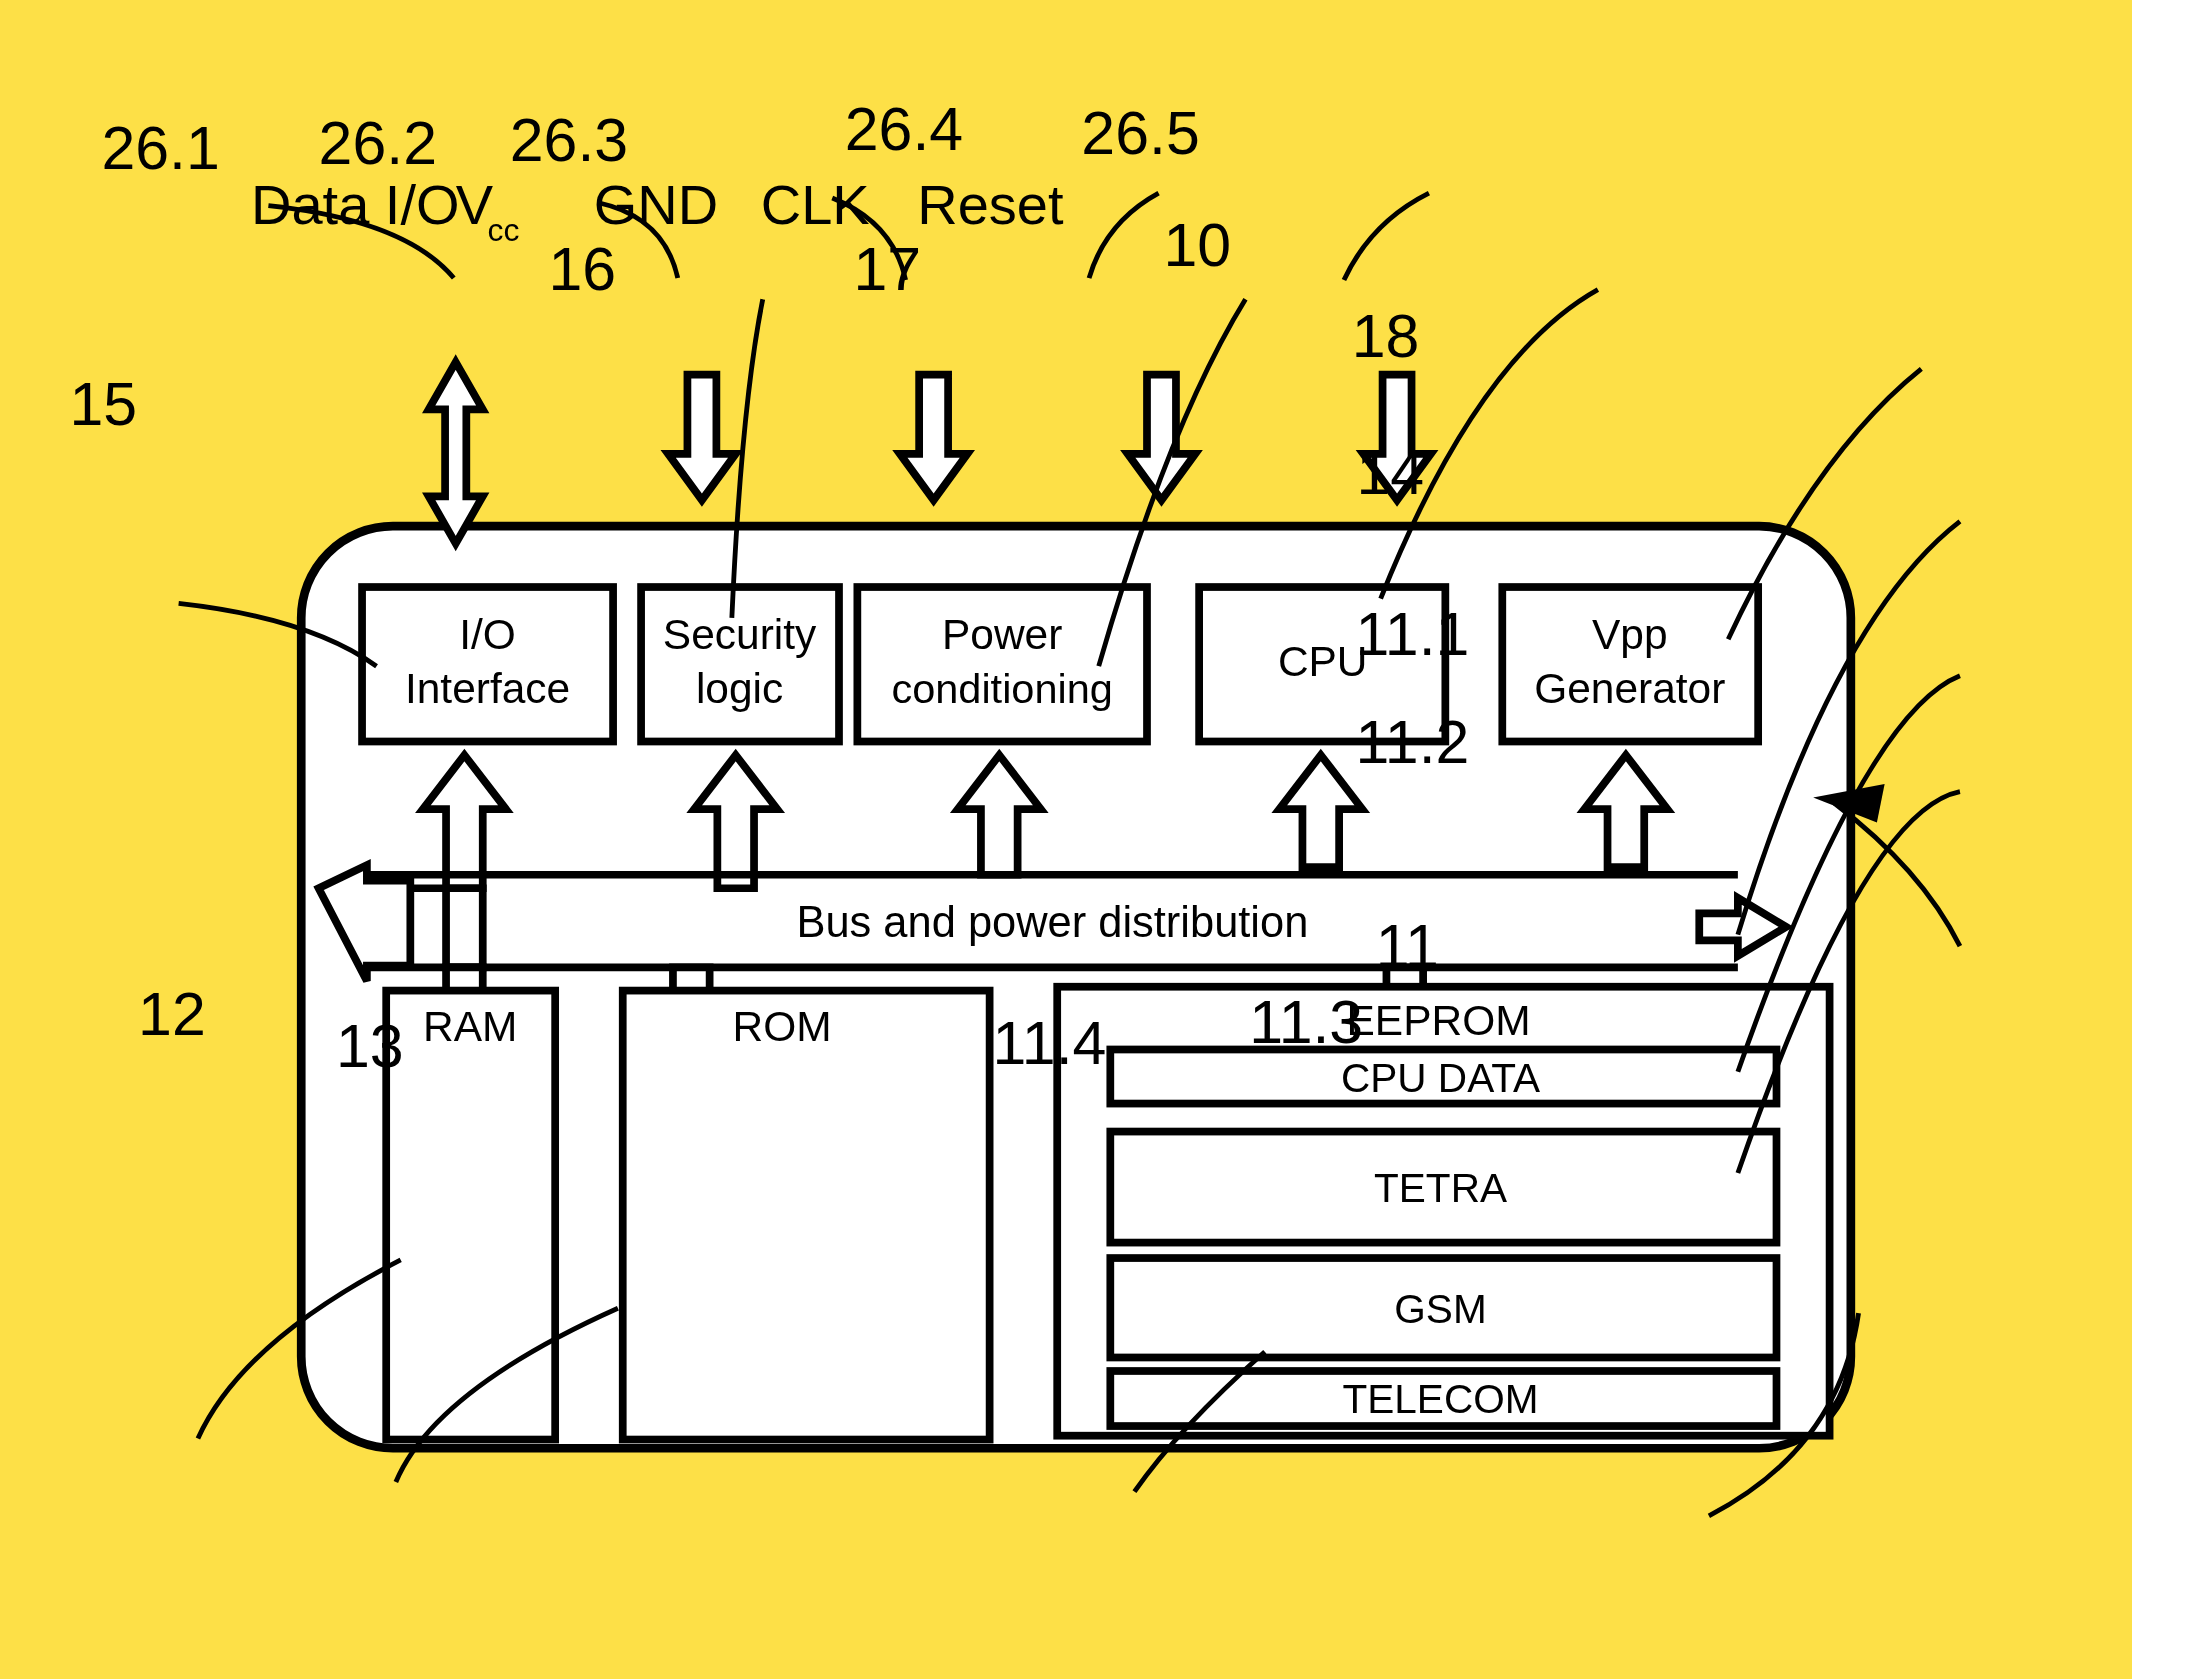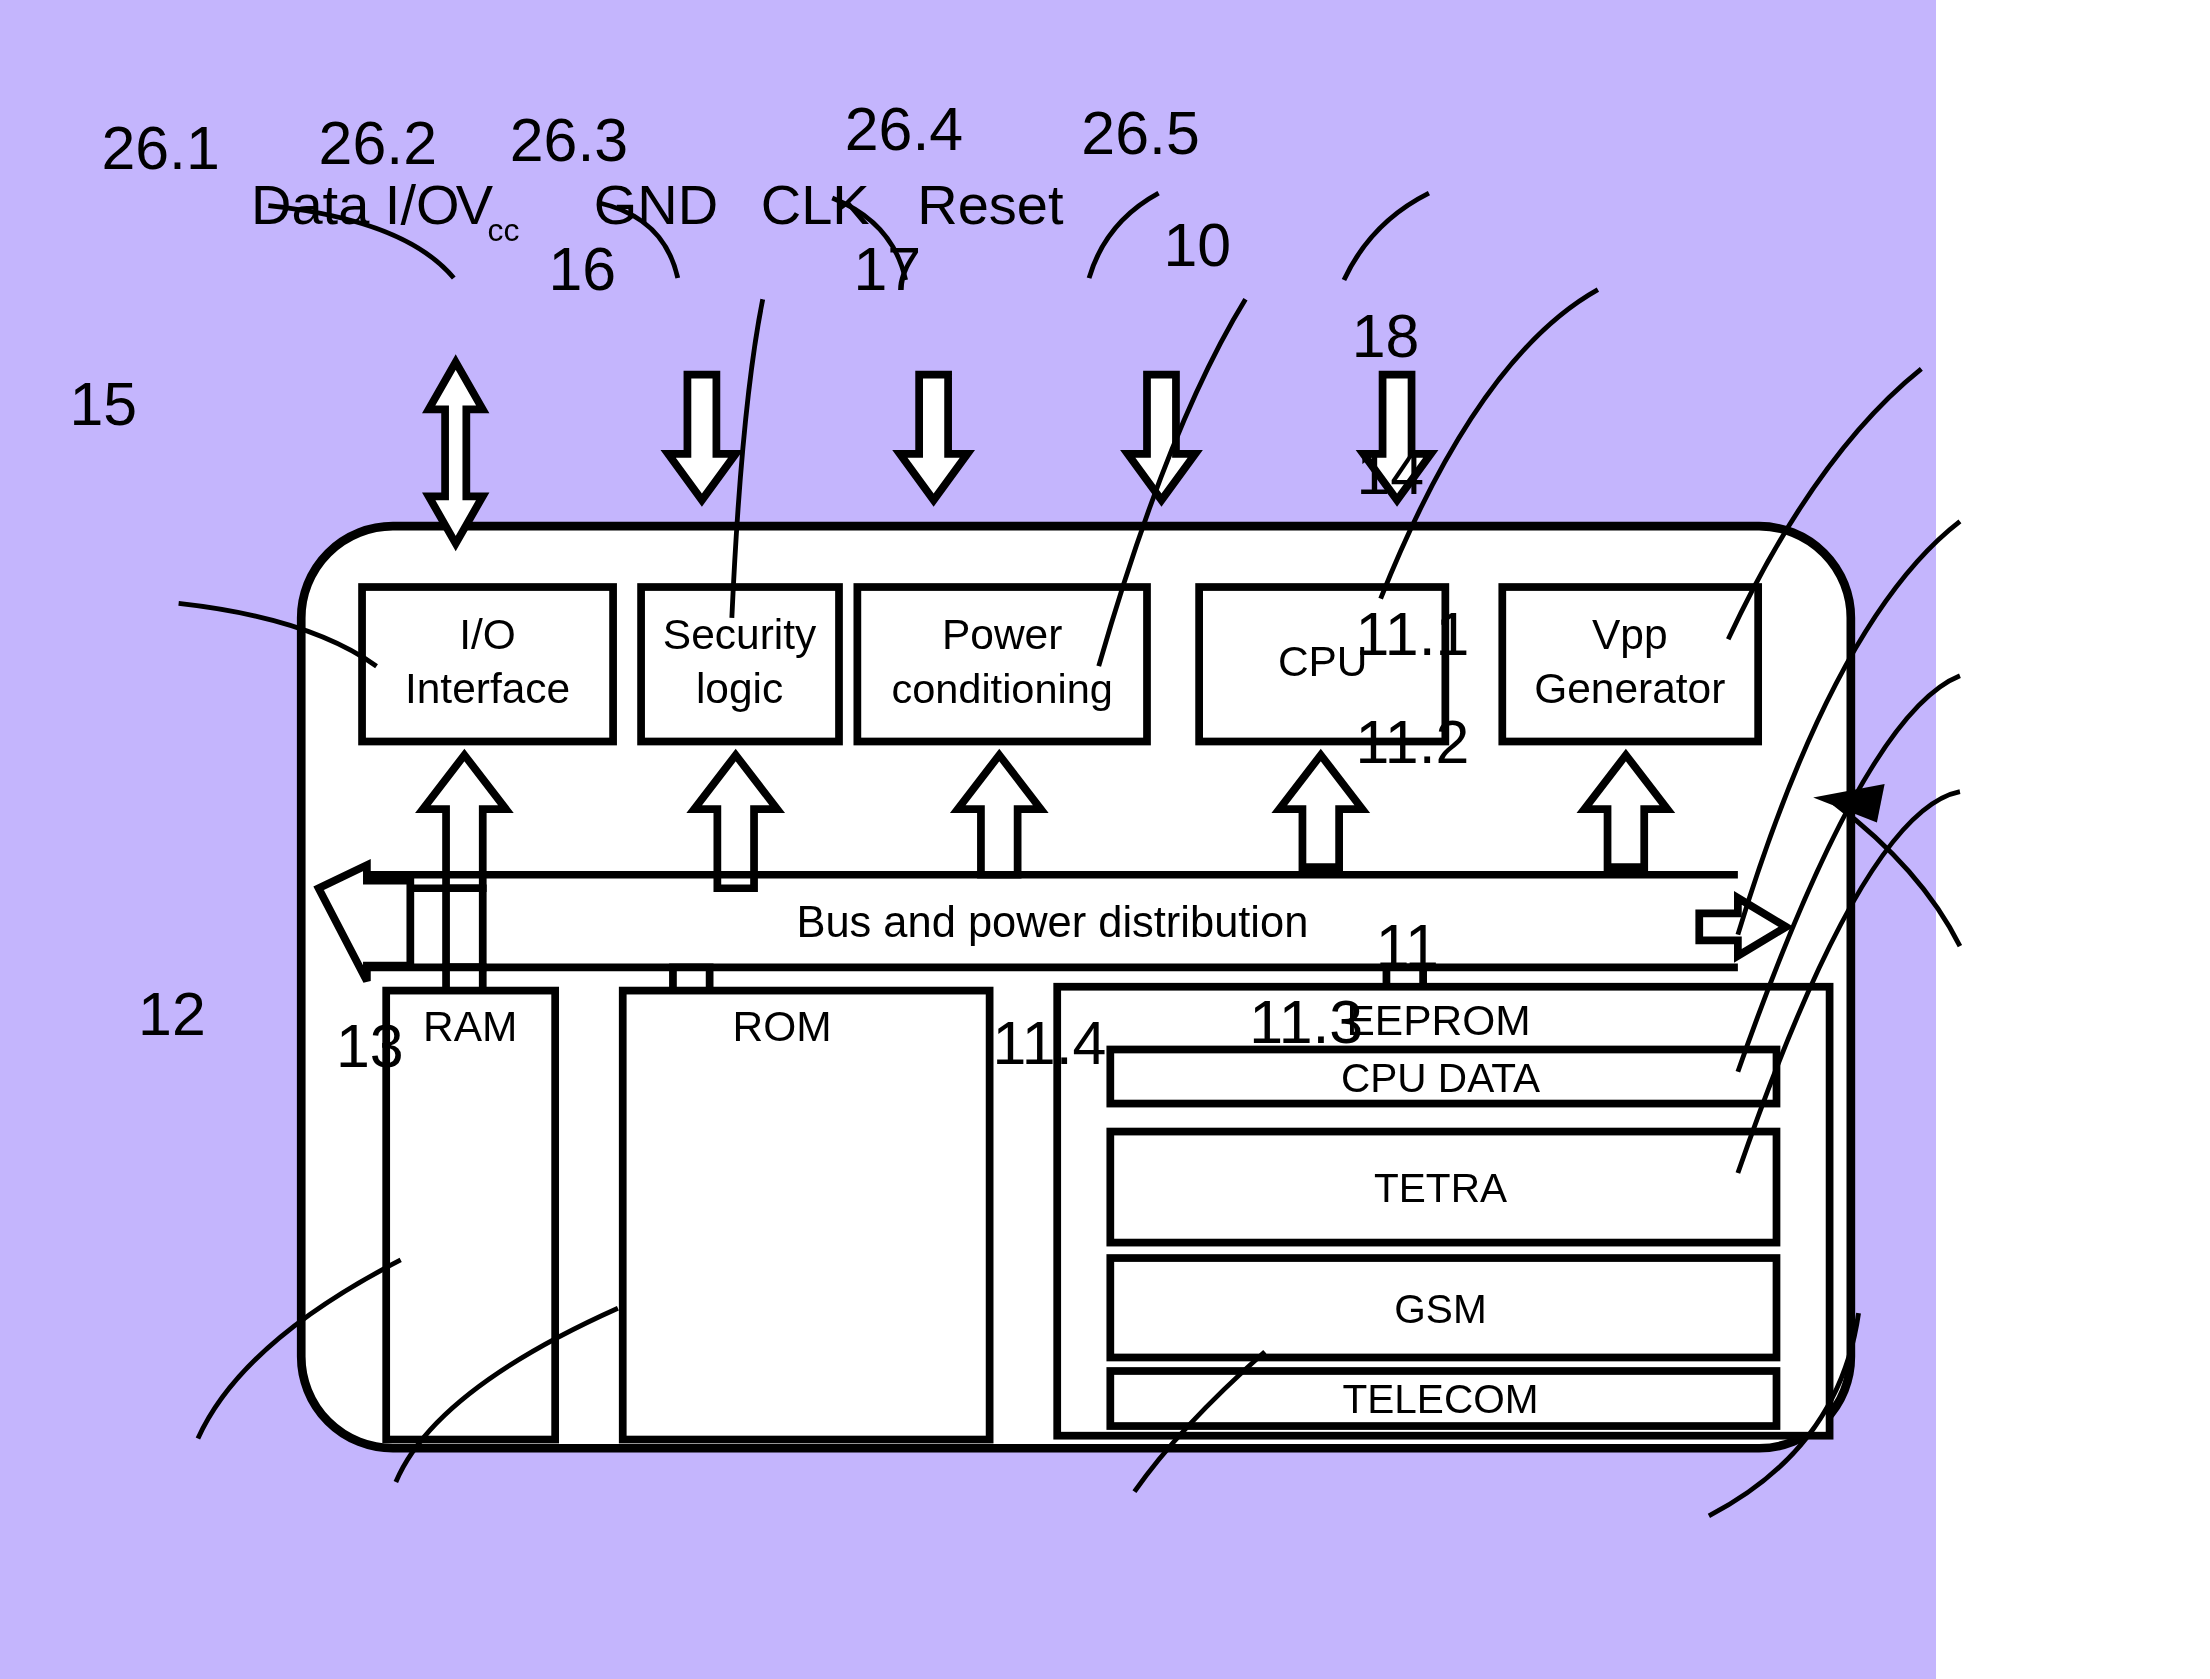--- a/index.html
+++ b/index.html
@@ -1,17 +1,17 @@
 <!DOCTYPE html>
 <html><head>
 <meta charset="utf-8">
 <style>
   html,body{margin:0;padding:0;background:#ffffff;}
   body{width:2210px;height:1679px;overflow:hidden;font-family:"Liberation Sans",sans-serif;}
-  #stage{position:relative;width:1936px;height:1679px;background:#c4b5fd;text-decoration:underline;}
+  #stage{position:relative;width:2132px;height:1679px;background:#fde047;text-decoration:underline;}
   svg{position:absolute;left:0;top:0;width:2210px;height:1679px;}
   text{font-family:"Liberation Sans",sans-serif;fill:#000;}
   .ref{font-size:63px;}
   .pin{font-size:58px;}
   .blk{font-size:44px;text-anchor:middle;}
   .blkw{font-size:43px;text-anchor:middle;}
   .bus{font-size:45px;text-anchor:middle;}
   .mem{font-size:44px;text-anchor:middle;}
   .sub{font-size:42px;text-anchor:middle;}
   .sm{font-size:33px;}

